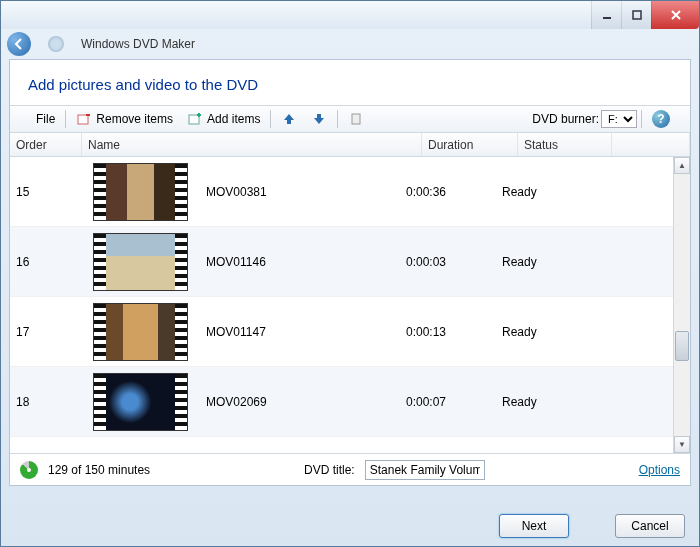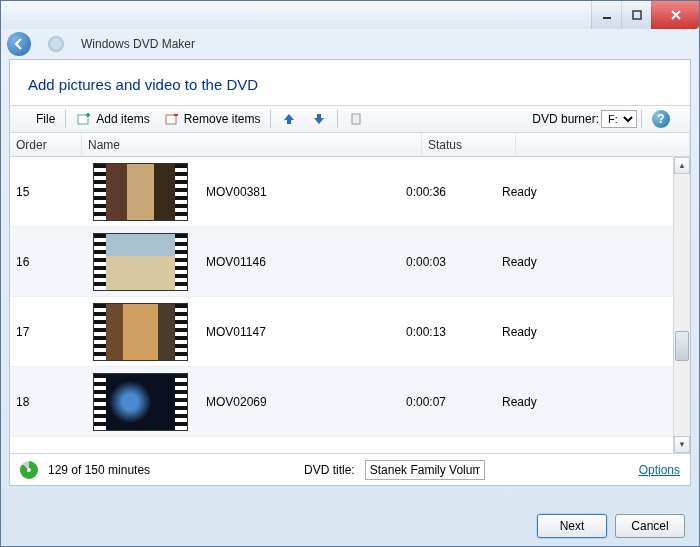--- a/index.html
+++ b/index.html
@@ -67,21 +67,21 @@
 .scroll-thumb { position: absolute; left: 1px; right: 1px; top: 60%; height: 30px; background: linear-gradient(#e8ecf0, #c8d0d8); border: 1px solid #a0b0c0; border-radius: 2px; }
 
 .footer { height: 32px; border-top: 1px solid #d0d8e0; display: flex; align-items: center; padding: 0 10px; gap: 10px; }
 .disc-icon { width: 18px; height: 18px; border-radius: 50%; background: conic-gradient(#3a3 0 310deg, #ccc 310deg 360deg); position: relative; }
 .disc-icon::after { content: ""; position: absolute; left: 50%; top: 50%; width: 4px; height: 4px; background: #fff; border-radius: 50%; transform: translate(-50%, -50%); }
 .dvd-title-label { margin-left: auto; }
 .dvd-title-input { width: 120px; padding: 2px 4px; border: 1px solid #a0b0c0; font-size: 12px; font-family: inherit; }
 .options-link { color: #0369a1; text-decoration: underline; cursor: pointer; margin-left: auto; }
 
 .buttonbar { height: 40px; display: flex; align-items: center; justify-content: flex-end; padding: 0 14px; gap: 8px; }
-.btn { min-width: 70px; padding: 4px 14px; background: linear-gradient(#fdfdfe, #e5e9ee); border: 1px solid #8899aa; border-radius: 3px; font-size: 12px; font-family: inherit; cursor: default; }
+.btn { min-width: 70px; padding: 4px 14px; background: linear-gradient(#fdfdfe, #e5e9ee); border: 1px solid #8899aa; border-radius: 3px; font-size: 12px; font-family: inherit; cursor: default; margin-left: 38px; }
 .btn.default { border: 1px solid #3a7abd; box-shadow: 0 0 2px #6aaae0; }
 </style>
 </head>
 <body>
 
 <div class="window">
 
   <div class="titlebar">
     <div class="titlebar-buttons">
       <div class="titlebar-btn min">
@@ -117,34 +117,34 @@
     <div class="page-title">Add pictures and video to the DVD</div>
 
     <div class="toolbar">
       <div class="toolbar-item">
           <span>File</span>
         </div>
       <div class="toolbar-sep"></div>
       <div class="toolbar-item">
         <span class="toolbar-icon">
             <svg width="14" height="14">
+              <rect x="1" y="3" width="10" height="9" fill="#fff" stroke="#c66"></rect>
+              <path d="M9 3 L13 3" stroke="#c33" stroke-width="2"></path>
+            </svg>
+          </span>
+        <span>Remove items</span>
+      </div>
+      <div class="toolbar-item">
+        <span class="toolbar-icon">
+            <svg width="14" height="14">
               <rect x="1" y="3" width="10" height="9" fill="#fff" stroke="#6a9"></rect>
               <path d="M9 1 L13 1 M11 -1 L11 3" stroke="#2a7" stroke-width="2" transform="translate(0,2)"></path>
             </svg>
           </span>
         <span>Add items</span>
-      </div>
-      <div class="toolbar-item">
-        <span class="toolbar-icon">
-            <svg width="14" height="14">
-              <rect x="1" y="3" width="10" height="9" fill="#fff" stroke="#c66"></rect>
-              <path d="M9 3 L13 3" stroke="#c33" stroke-width="2"></path>
-            </svg>
-          </span>
-        <span>Remove items</span>
       </div>
       <div class="toolbar-sep"></div>
       <div class="toolbar-item">
         <span class="toolbar-icon">
             <svg width="14" height="14">
               <path d="M7 2 L12 8 L9 8 L9 12 L5 12 L5 8 L2 8 Z" fill="#2a6db0"></path>
             </svg>
           </span>
       </div>
       <div class="toolbar-item">
@@ -169,20 +169,21 @@
       </select>
       <div class="toolbar-sep"></div>
       <div class="help-btn">
         <span>?</span>
       </div>
     </div>
 
     <div class="list-header">
       <div class="col col-order">Order</div>
       <div class="col col-name">Name</div>
+      <div class="col col-duration">Duration</div>
       <div class="col col-status">Status</div>
       <div class="col col-scroll"></div>
     </div>
 
     <div class="list-body">
       <div class="rows">
         <div class="row">
           <div class="cell order-cell">15</div>
           <div class="thumb-wrap">
               <div class="filmstrip">

